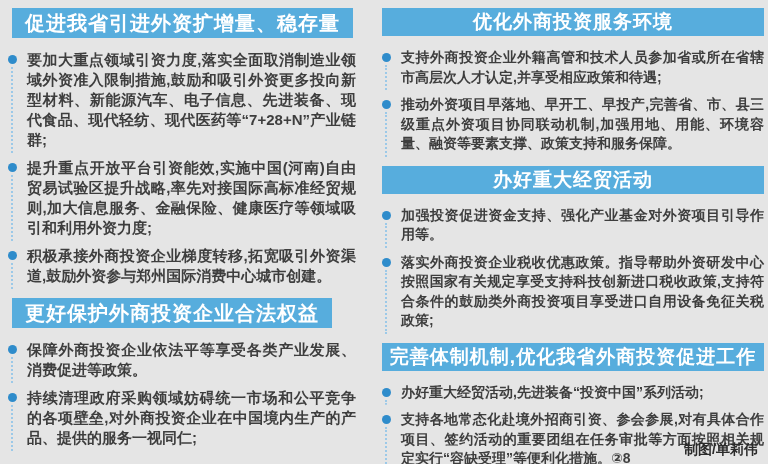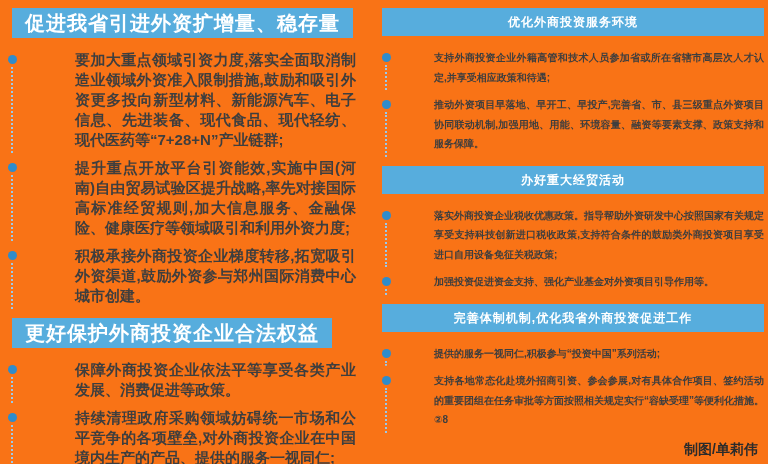--- a/index.html
+++ b/index.html
@@ -6,21 +6,21 @@
     margin: 0;
     padding: 0;
     background: #ffffff;
     font-family: "Liberation Sans", "DejaVu Sans", sans-serif;
   }
   .page {
     position: relative;
     width: 768px;
     height: 464px;
     box-sizing: border-box;
-    background: #f97316;
+    background: #e5e5e5;
     overflow: hidden;
     display: flex;
     padding: 8px 4px 4px 8px;
   }
   .col {
     box-sizing: border-box;
   }
   .col-left {
     width: 348px;
     margin-right: 26px;
@@ -42,21 +42,21 @@
   }
   .col-left .section-title {
     width: fit-content;
     margin-left: 4px;
     font-size: 20px;
     line-height: 30px;
     padding: 0 13px;
   }
   .col-right .section-title {
     width: 100%;
-    font-size: 12px;
+    font-size: 19px;
     line-height: 28px;
     padding: 0 6px;
   }
   ul.bullets {
     list-style: none;
     margin: 12px 0 0 0;
     padding: 0;
   }
   li.bullet {
     position: relative;
@@ -83,26 +83,24 @@
   }
   .bullet-text {
     display: block;
     color: var(--body-text, #3E3E3E);
     font-weight: 600;
     text-align: justify;
   }
   .col-left .bullet-text {
     font-size: 15px;
     line-height: 20px;
-    margin-left: 48px;
   }
   .col-right .bullet-text {
-    font-size: 10px;
+    font-size: 14px;
     line-height: 19.5px;
-    margin-left: 33px;
   }
   .credit {
     position: absolute;
     right: 10px;
     bottom: 5px;
     font-size: 14px;
     font-weight: bold;
     color: #2b2b2b;
   }
 </style>
@@ -162,36 +160,36 @@
             <span class="bullet-text">推动外资项目早落地、早开工、早投产,完善省、市、县三级重点外资项目协同联动机制,加强用地、用能、环境容量、融资等要素支撑、政策支持和服务保障。</span>
           </li>
         </ul>
       </section>
       <section class="section">
         <div class="section-title">办好重大经贸活动</div>
         <ul class="bullets">
           <li class="bullet">
             <span class="dot"></span>
             <span class="tail"></span>
-            <span class="bullet-text">落实外商投资企业税收优惠政策。指导帮助外资研发中心按照国家有关规定享受支持科技创新进口税收政策,支持符合条件的鼓励类外商投资项目享受进口自用设备免征关税政策;</span>
+            <span class="bullet-text">加强投资促进资金支持、强化产业基金对外资项目引导作用等。</span>
           </li>
           <li class="bullet">
             <span class="dot"></span>
             <span class="tail"></span>
-            <span class="bullet-text">加强投资促进资金支持、强化产业基金对外资项目引导作用等。</span>
+            <span class="bullet-text">落实外商投资企业税收优惠政策。指导帮助外资研发中心按照国家有关规定享受支持科技创新进口税收政策,支持符合条件的鼓励类外商投资项目享受进口自用设备免征关税政策;</span>
           </li>
         </ul>
       </section>
       <section class="section">
         <div class="section-title">完善体制机制,优化我省外商投资促进工作</div>
         <ul class="bullets">
           <li class="bullet">
             <span class="dot"></span>
             <span class="tail"></span>
-            <span class="bullet-text">提供的服务一视同仁,积极参与“投资中国”系列活动;</span>
+            <span class="bullet-text">办好重大经贸活动,先进装备“投资中国”系列活动;</span>
           </li>
           <li class="bullet">
             <span class="dot"></span>
             <span class="tail"></span>
             <span class="bullet-text">支持各地常态化赴境外招商引资、参会参展,对有具体合作项目、签约活动的重要团组在任务审批等方面按照相关规定实行“容缺受理”等便利化措施。②8</span>
           </li>
         </ul>
       </section>
     </div>
   <div class="credit">制图/单莉伟</div>

